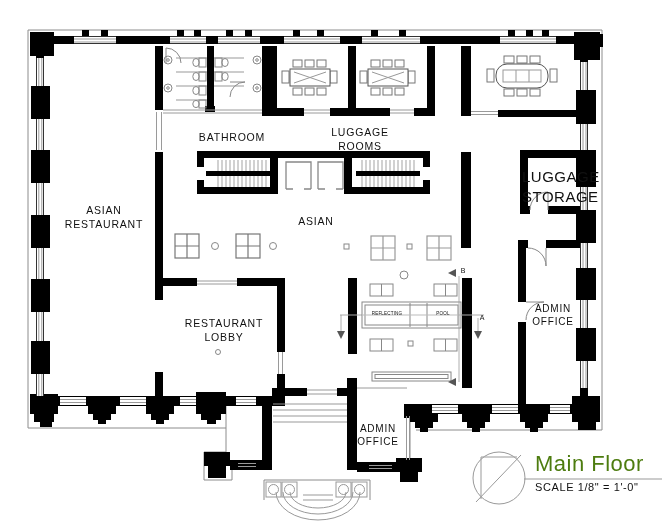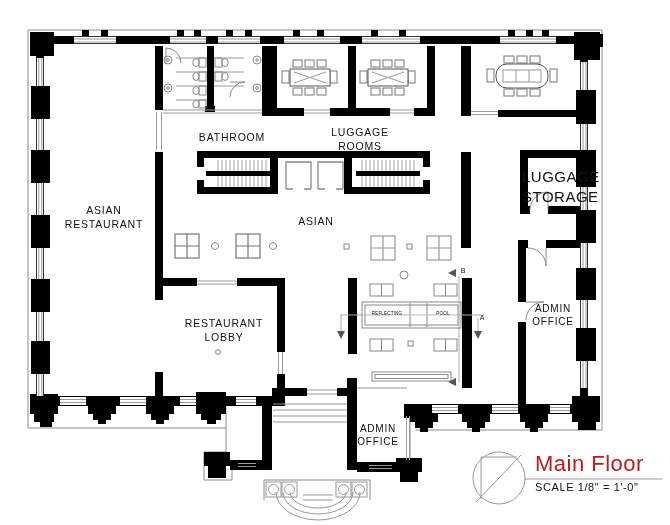--- a/index.html
+++ b/index.html
@@ -4,21 +4,21 @@
 <style>
   html,body{margin:0;padding:0;background:#fff;}
   .plan{position:relative;width:670px;height:525px;background:#ffffff;
         font-family:"Liberation Sans",sans-serif;overflow:hidden;}
   .plan svg{position:absolute;left:0;top:0;}
   .lbl{position:absolute;text-align:center;font-size:10.5px;letter-spacing:.8px;
        color:#111;line-height:1.3;white-space:nowrap;}
   .lbl span{display:block;}
   .tiny{font-size:4.5px;letter-spacing:.2px;line-height:1;}
   .sec{font-size:7px;letter-spacing:0;}
-  .title-txt{position:absolute;font-size:22px;letter-spacing:.5px;color:#b91c1c;white-space:nowrap;}
+  .title-txt{position:absolute;font-size:22px;letter-spacing:.5px;color:#4d7c0f;white-space:nowrap;}
   .scale-txt{position:absolute;font-size:11px;letter-spacing:.6px;color:#111;white-space:nowrap;}
 </style>
 </head>
 <body>
 
 <div class="plan">
 
 <svg width="670" height="525" viewBox="0 0 670 525">
 
   <g stroke="#8c8c8c" stroke-width="1" fill="none">

